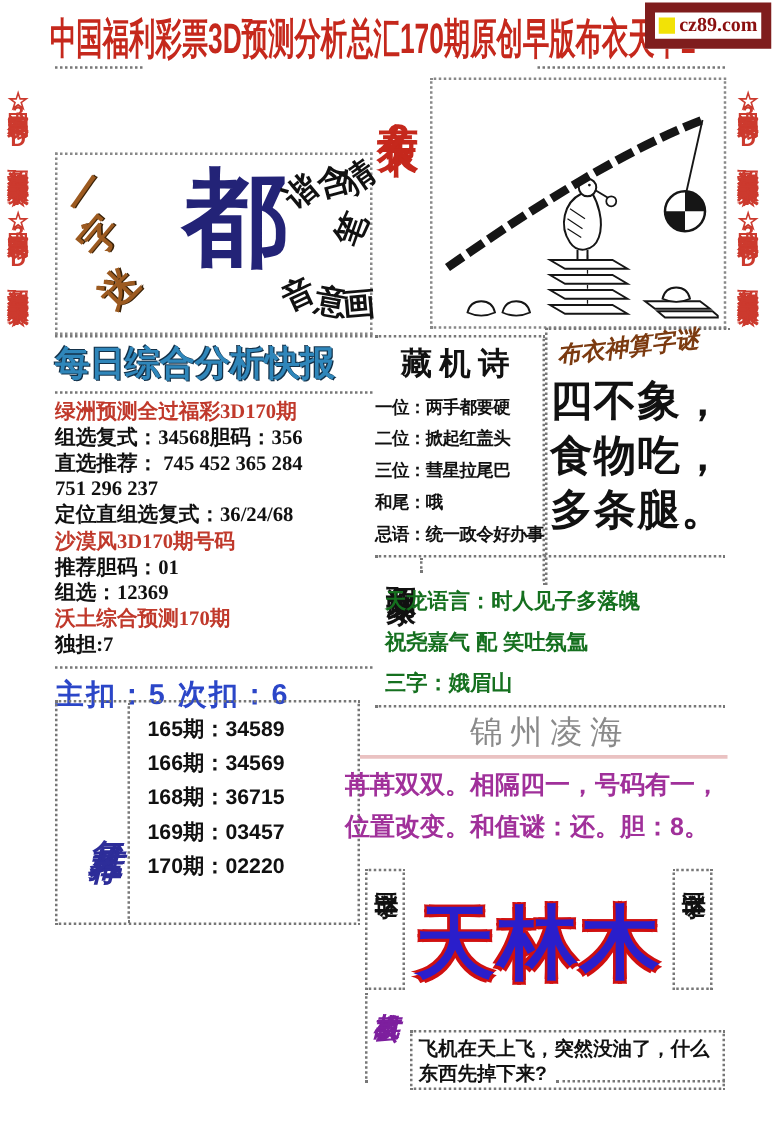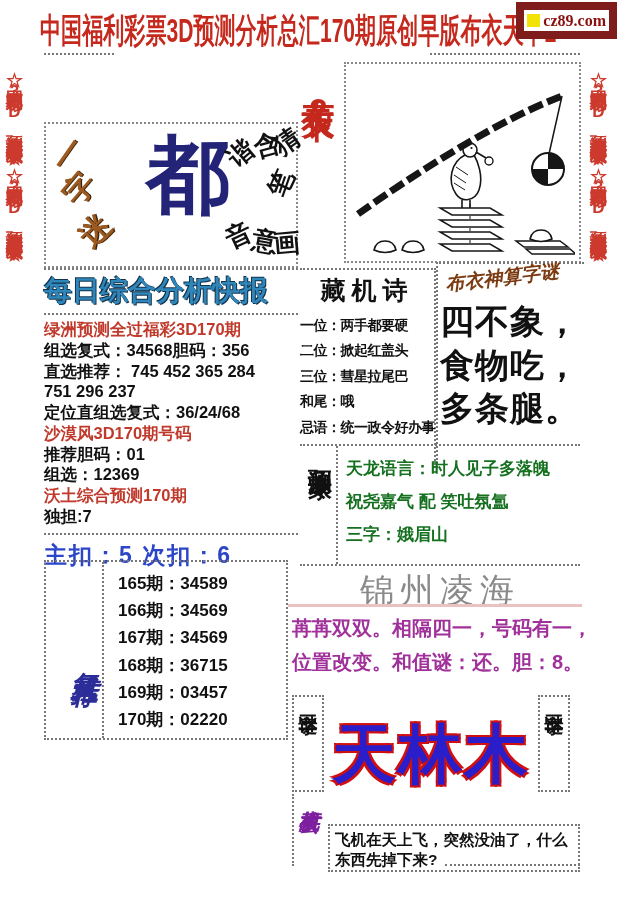--- a/index.html
+++ b/index.html
@@ -30,57 +30,57 @@
   
   .masthead{left:298px;top:72px;width:42px;height:186px;font-size:33px;font-weight:bold;
             color:#c5281c;letter-spacing:5px;}
   
   .drawing{left:344px;top:62px;width:233px;height:197px;border:2px dotted #888;background:#fff;}
   
   .daily{left:44px;top:268px;width:254px;border-top:2px dotted #777;padding-top:2px;}
   .daily-title{font-size:28px;font-weight:bold;color:#2f86ba;letter-spacing:0px;white-space:nowrap;
                text-shadow:1px 1px 0 #14324a, -1px -1px 0 #14324a;}
   .daily-sep{margin:3px 0 4px 0;}
-  .daily-line{font-size:16.5px;font-weight:bold;color:#111;line-height:1.26;white-space:nowrap;}
+  .daily-line{font-size:16.5px;font-weight:bold;color:#111;line-height:1.26;white-space:nowrap;font-family:Liberation Serif, serif;}
   .daily-footer{margin-top:6px;padding-top:5px;border-top:2px dotted #777;
                 font-size:23px;font-weight:bold;color:#2b46c8;letter-spacing:2px;}
   
   .cangji{left:300px;top:268px;width:134px;height:198px;border-right:2px dotted #777;
           border-top:2px dotted #777;}
   .cangji-title{text-align:center;font-size:25px;font-weight:bold;color:#111;
                 letter-spacing:6px;margin:4px 0 6px 0;}
   .cangji-line{font-size:14px;font-weight:bold;color:#111;line-height:1.82;
                letter-spacing:-0.5px;white-space:nowrap;}
   
   .shensuan{left:436px;top:262px;width:144px;height:204px;border-left:2px dotted #777;
             border-top:2px dotted #777;padding-left:2px;}
   .shensuan-title{color:#7b3a10;font-size:19px;font-weight:bold;white-space:nowrap;
                   font-family:"Liberation Serif",serif;font-style:italic;
                   transform:rotate(-7deg);transform-origin:left top;margin:8px 0 2px 4px;}
   .shensuan-line{font-size:34px;font-weight:bold;color:#111;line-height:1.28;
                  letter-spacing:1px;white-space:nowrap;}
   
   .experts{left:300px;top:444px;width:280px;height:118px;border-top:2px dotted #777;
-           border-bottom:2px dotted #777;display:flex;}
+           border-bottom:2px dotted #777;display:flex;flex-direction:column;}
   .experts-label{width:36px;border-right:2px dotted #777;font-size:24px;font-weight:bold;
                  color:#111;padding-top:4px;letter-spacing:2px;}
   .experts-body{padding:6px 0 0 8px;}
   .experts-line{color:#15701f;font-size:17px;font-weight:bold;line-height:1.95;white-space:nowrap;}
   .signature{left:300px;top:568px;width:280px;text-align:center;color:#8a8a8a;
-             font-size:34px;letter-spacing:6px;font-family:"Liberation Serif",serif;}
+             font-size:26px;letter-spacing:6px;font-family:"Liberation Serif",serif;}
   
   .fushi{left:44px;top:560px;width:240px;height:176px;border:2px dotted #777;display:flex;}
   .fushi-label{width:56px;border-right:2px dotted #777;font-size:27px;font-weight:bold;
                color:#2d2d99;font-family:"Liberation Serif",serif;font-style:italic;
                padding-top:12px;letter-spacing:3px;display:flex;justify-content:center;}
   .fushi-rows{padding:8px 0 0 14px;}
   .fushi-row{font-size:17px;font-weight:bold;color:#111;line-height:1.6;white-space:nowrap;}
   
   .pinkline{left:288px;top:604px;width:294px;height:3px;background:#eac2c2;}
-  .purple{left:292px;top:612px;width:294px;color:#a0309a;font-size:20px;font-weight:bold;
+  .purple{left:276px;top:612px;width:294px;color:#a0309a;font-size:20px;font-weight:bold;
           line-height:1.68;white-space:nowrap;}
   
   .sz-label{width:32px;height:97px;border:2px dotted #777;font-size:19px;font-weight:bold;
             color:#111;display:flex;justify-content:center;padding-top:3px;box-sizing:border-box;}
   .sz-left{left:292px;top:695px;}
   .sz-right{left:538px;top:695px;}
   .sz-answer{left:328px;top:706px;width:206px;height:97px;display:flex;align-items:center;
              justify-content:center;font-size:64px;font-weight:bold;color:#2a1ecb;
              font-family:"Liberation Serif",serif;letter-spacing:2px;white-space:nowrap;
              text-shadow:2px 2px 0 #d01010,-2px -2px 0 #d01010,2px -2px 0 #d01010,-2px 2px 0 #d01010;}
@@ -192,21 +192,20 @@
       <div class="experts-line">三字：娥眉山</div>
     </div>
   </div>
   <div class="abs signature">锦州凌海</div>
 
   <div class="abs fushi">
     <div class="fushi-label vtext">复式推荐</div>
     <div class="fushi-rows">
       <div class="fushi-row">165期：34589</div>
       <div class="fushi-row">166期：34569</div>
-      <div class="fushi-row">167期：34569</div>
       <div class="fushi-row">168期：36715</div>
       <div class="fushi-row">169期：03457</div>
       <div class="fushi-row">170期：02220</div>
     </div>
   </div>
 
   <div class="abs pinkline"></div>
   <div class="abs purple">
     <div>苒苒双双。相隔四一，号码有一，</div>
     <div>位置改变。和值谜：还。胆：8。</div>

